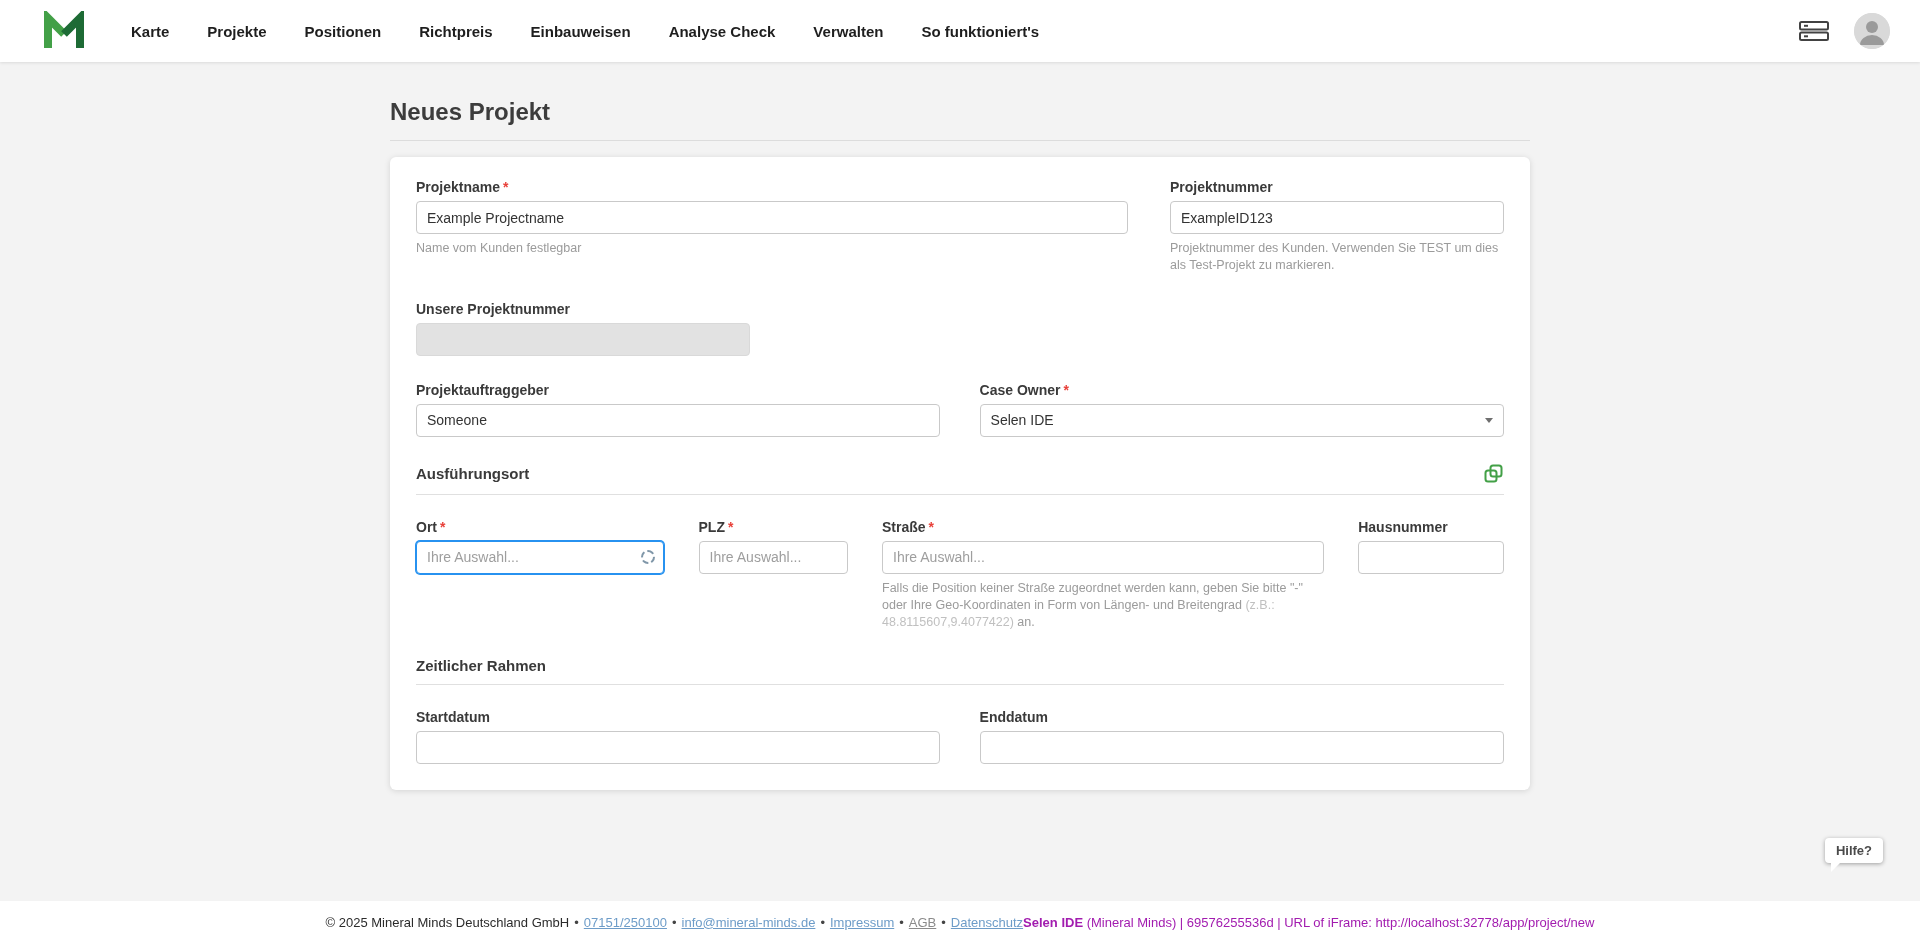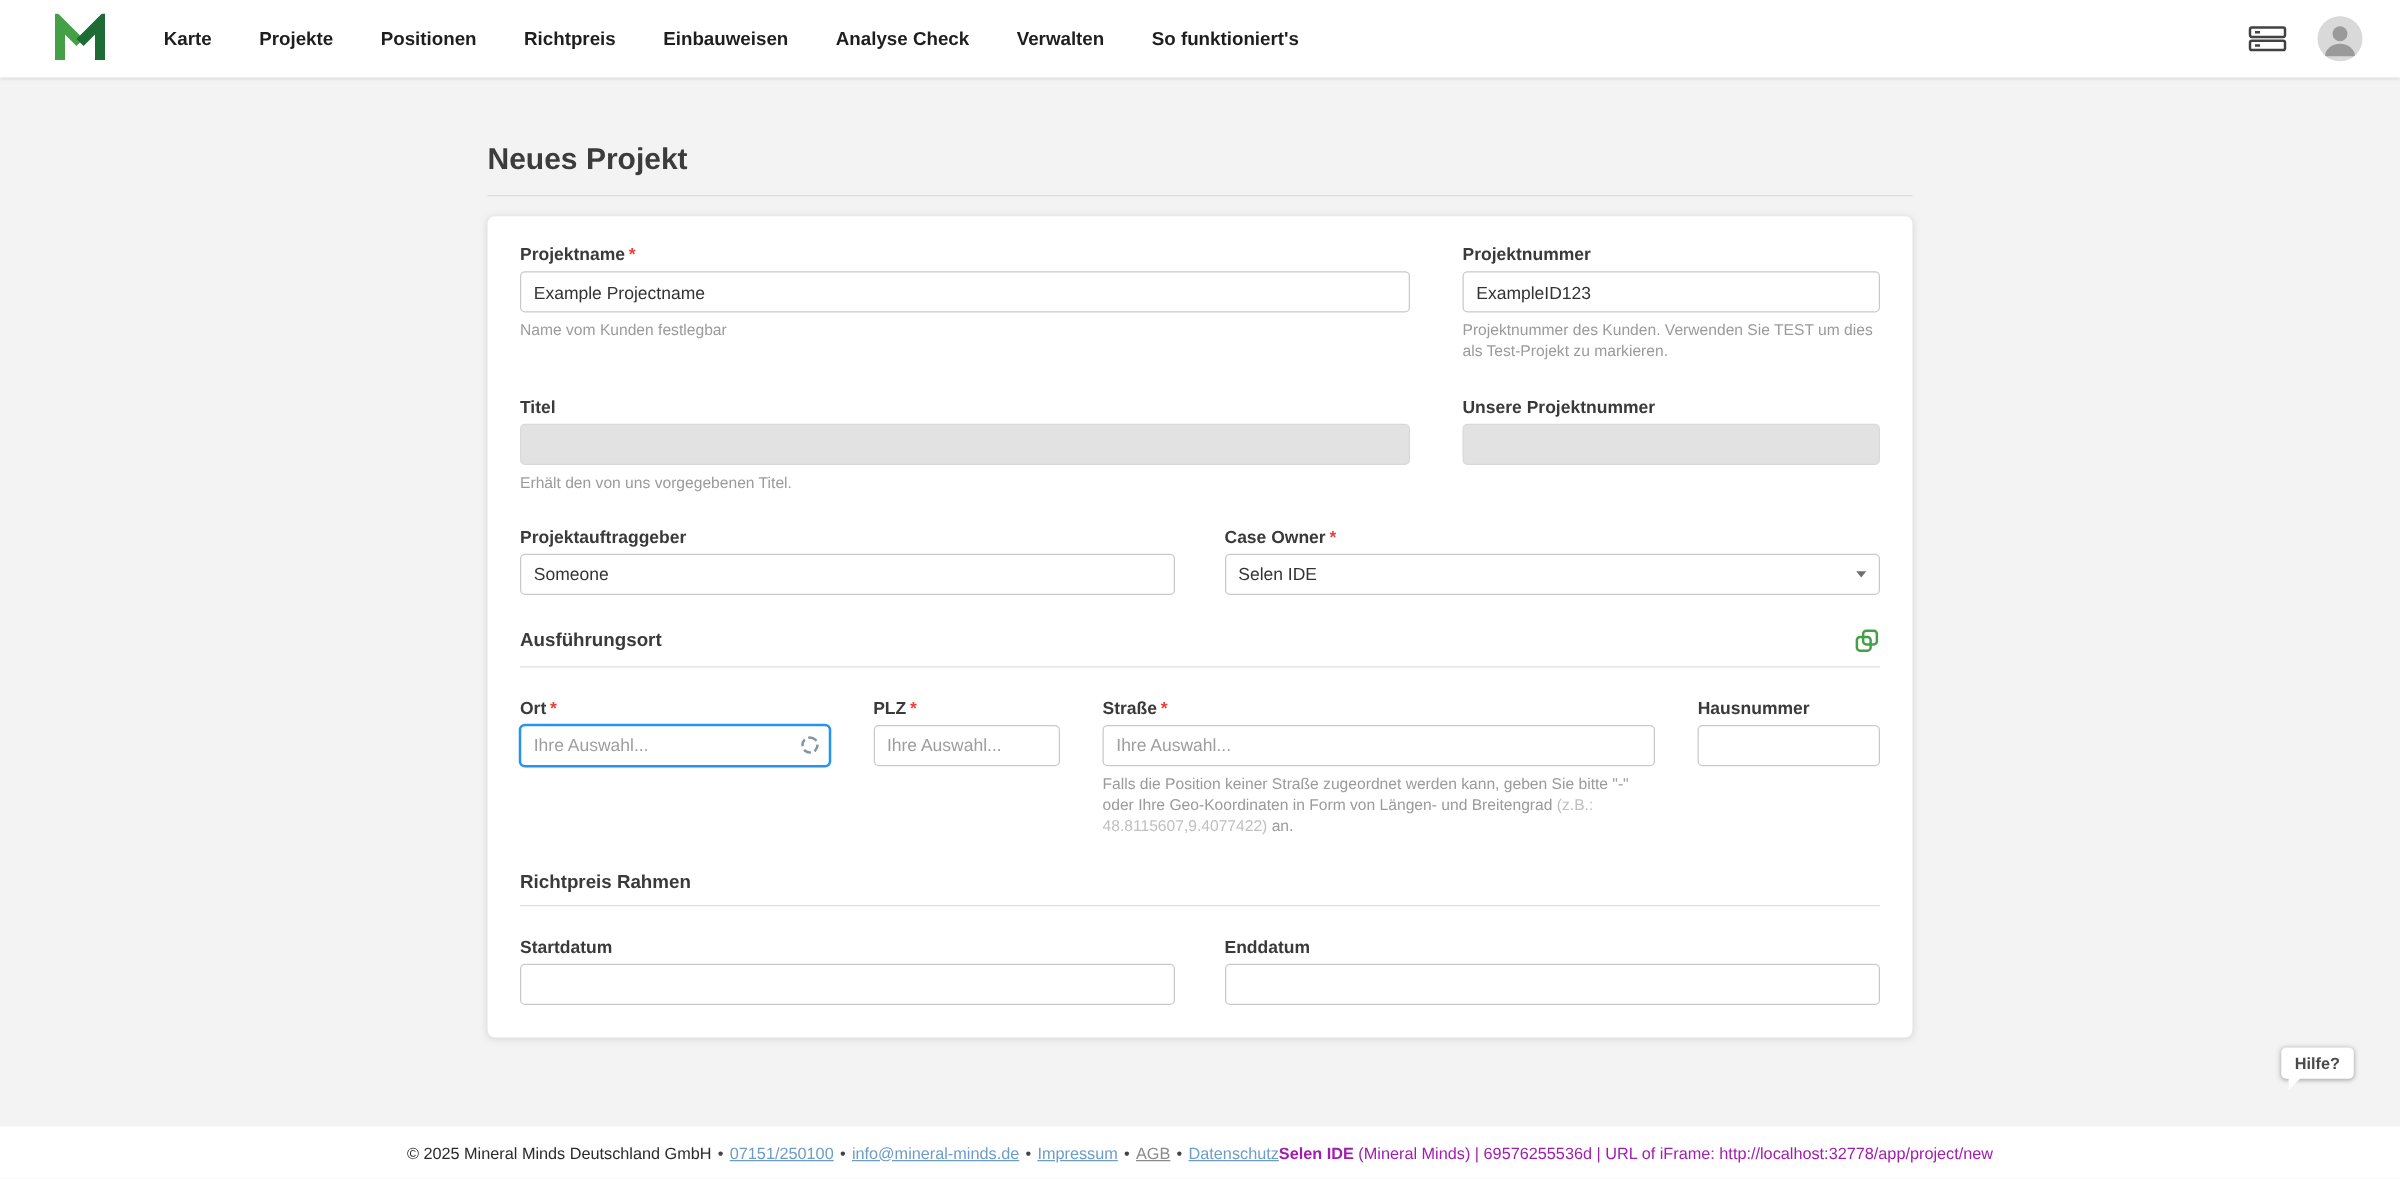--- a/index.html
+++ b/index.html
@@ -24,21 +24,21 @@
   }
   .nav-right { margin-left:auto; display:flex; align-items:center; gap:24px; }
   .icon-terminal { cursor:pointer; display:flex; }
   .avatar {
     width:36px; height:36px; border-radius:50%; background:#d9d9d9;
     display:flex; align-items:center; justify-content:center; cursor:pointer; overflow:hidden;
   }
 
   
   main { height:839px; }
-  .container { width:1140px; margin:16px auto; padding-top:36px; }
+  .container { width:1140px; margin:0 auto; padding-top:36px; }
   h1.page-title { margin:0; font-size:24px; font-weight:700; color:#3c3c3c; }
   .title-rule { border:0; border-top:1px solid #dcdcdc; margin:14px 0 0; }
 
   .content-row { display:flex; align-items:flex-start; margin-top:16px; }
   .left-col { width:265px; flex:none; margin-right:22px; }
   .btn-back {
     width:100%; height:31px; background:#9c9c9c; color:#fff; border:none;
     border-radius:4px; font-size:14px; font-family:inherit; cursor:pointer;
     box-shadow:0 1px 3px rgba(0,0,0,.28);
   }
@@ -176,27 +176,20 @@
           <div class="w31">
             <div class="flabel">
               <span>Projektnummer</span>
             </div>
             <input class="finput" value="ExampleID123" style="">
             <div class="fhelp">Projektnummer des Kunden. Verwenden Sie TEST um dies als Test-Projekt zu markieren.</div>
           </div>
         </div>
 
         <div class="frow">
-          <div class="w65">
-            <div class="flabel">
-              <span>Titel</span>
-            </div>
-            <input class="finput" disabled="" value="" style="">
-            <div class="fhelp">Erhält den von uns vorgegebenen Titel.</div>
-          </div>
           <div class="w31">
             <div class="flabel">
               <span>Unsere Projektnummer</span>
             </div>
             <input class="finput" disabled="" value="" style="">
           </div>
         </div>
 
         <div class="frow">
           <div class="w48">
@@ -253,21 +246,21 @@
           </div>
           <div class="w-hnr">
             <div class="flabel">
               <span>Hausnummer</span>
             </div>
             <input class="finput" style="">
           </div>
         </div>
 
         <div class="section-head">
-          <span>Richtpreis Rahmen</span>
+          <span>Zeitlicher Rahmen</span>
         </div>
 
         <div class="frow">
           <div class="w48">
             <div class="flabel">
               <span>Startdatum</span>
             </div>
             <input class="finput" style="">
           </div>
           <div class="w48">

